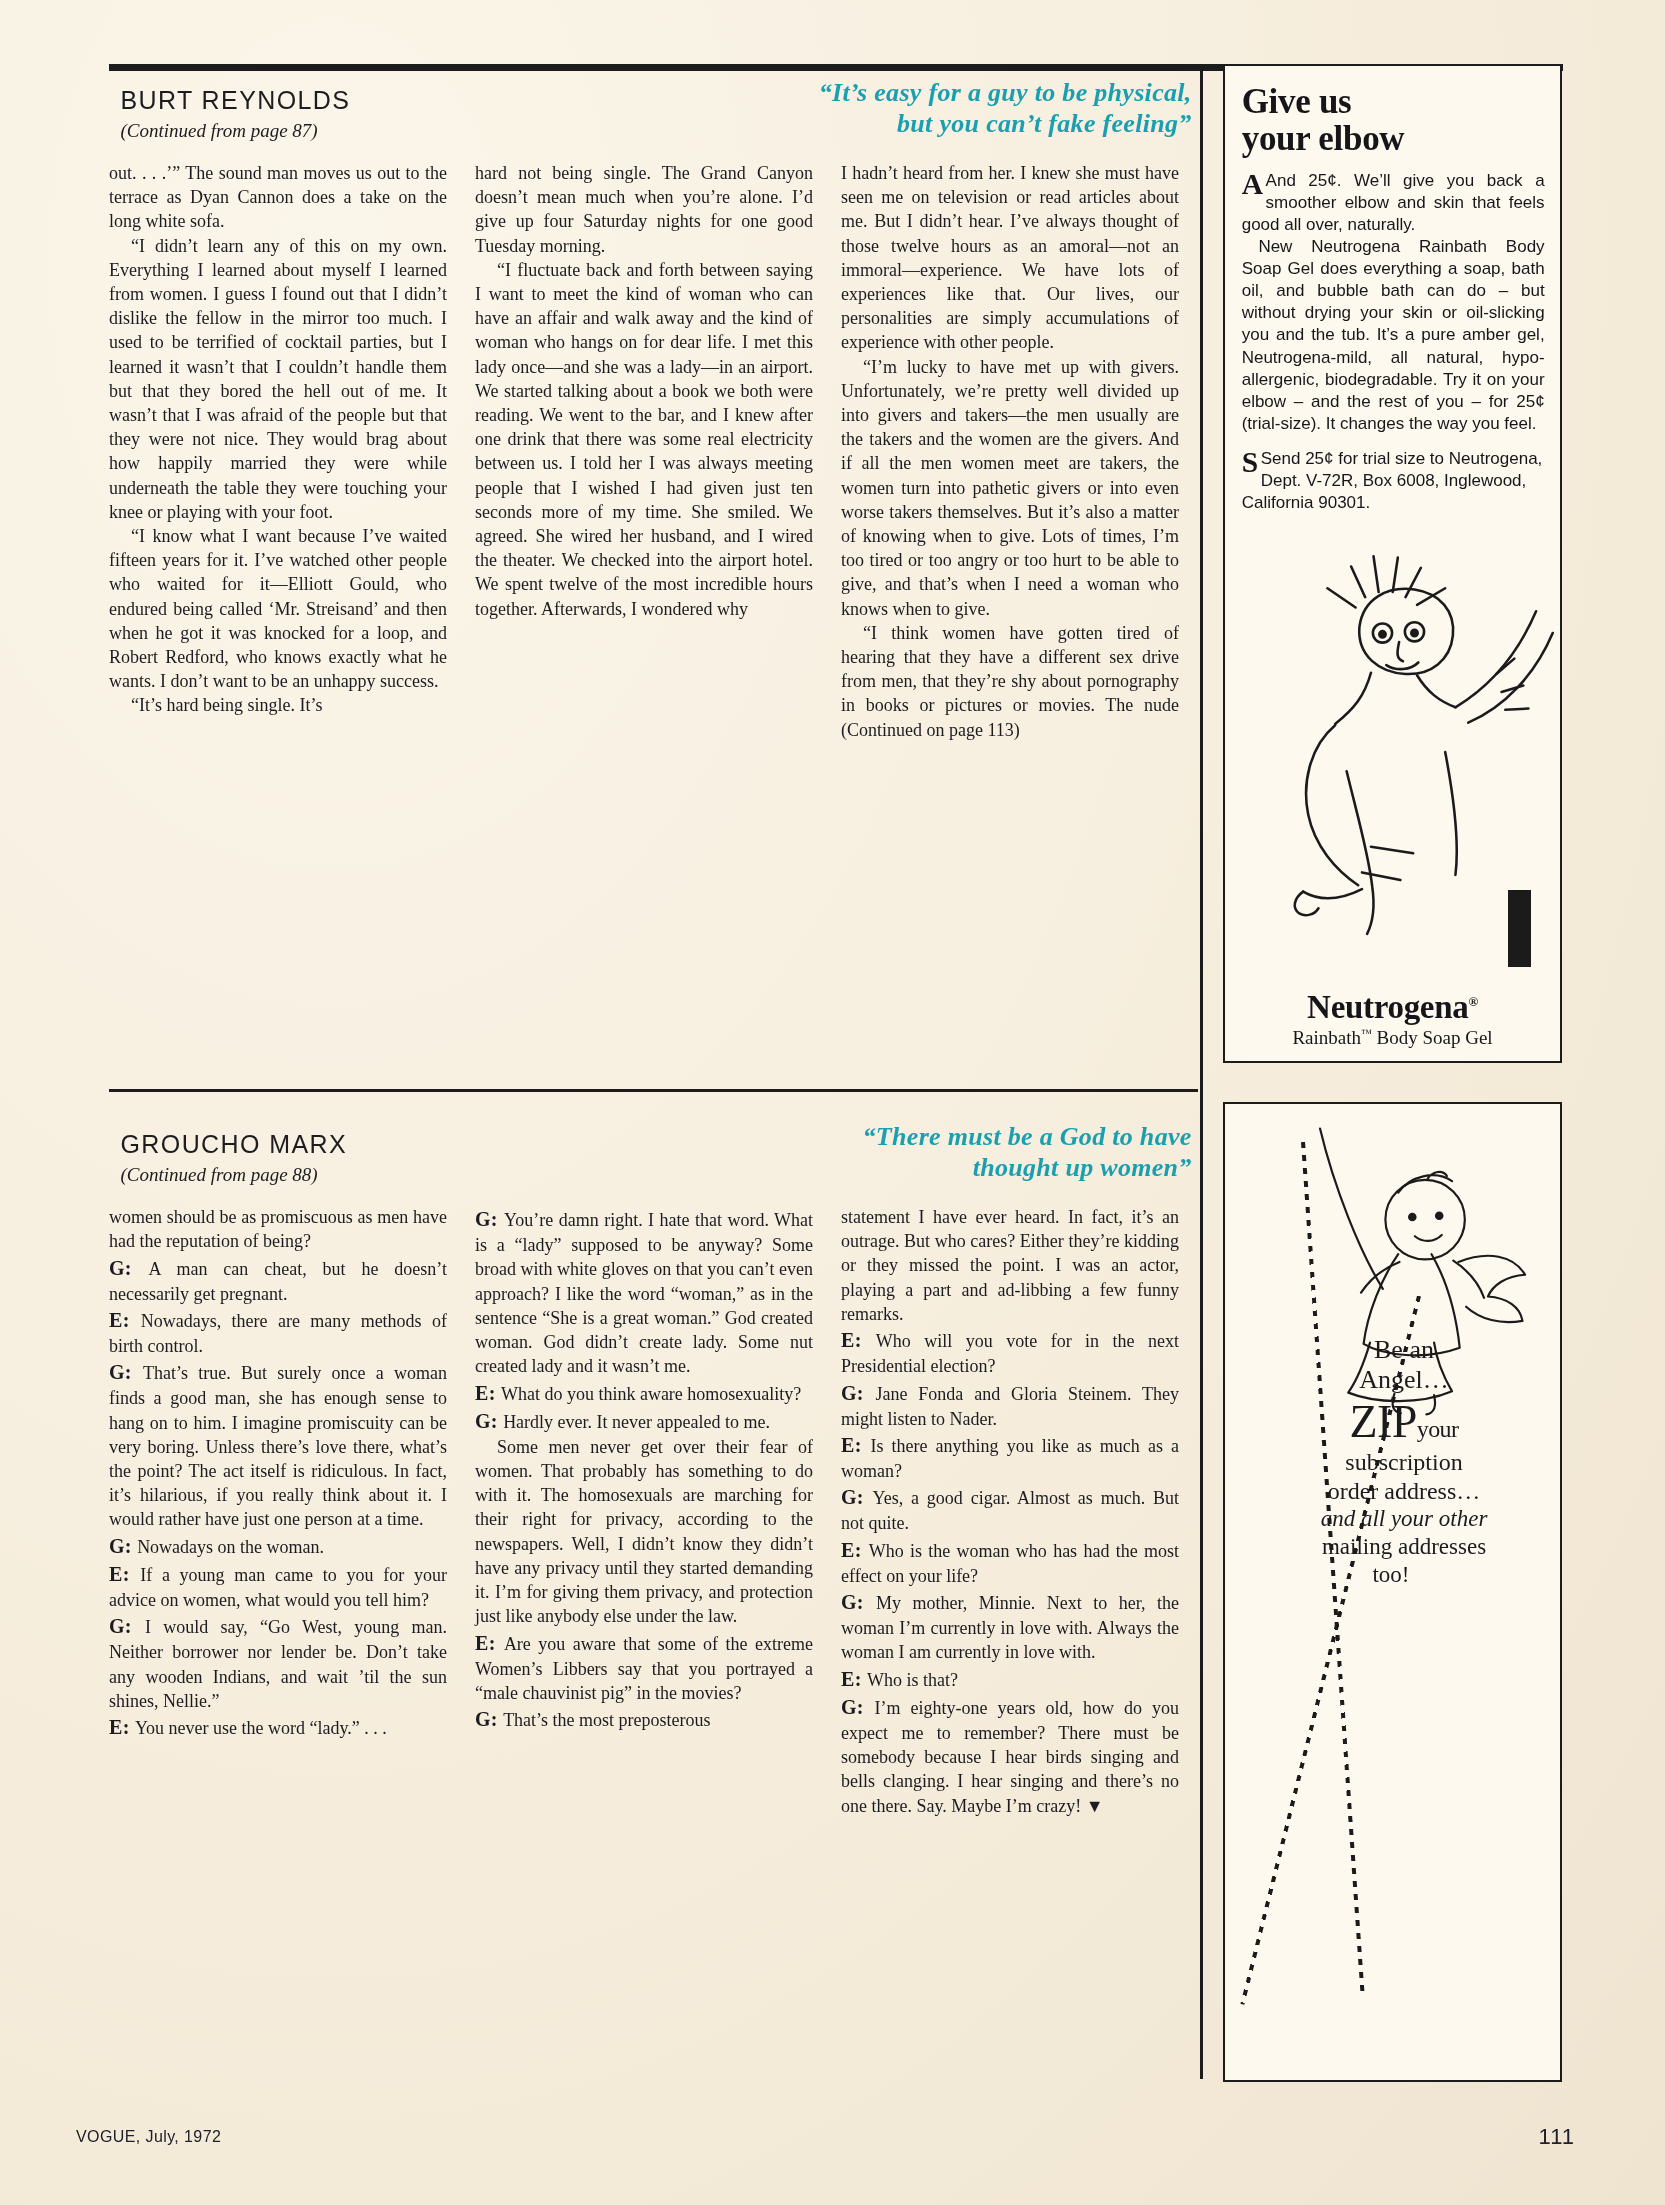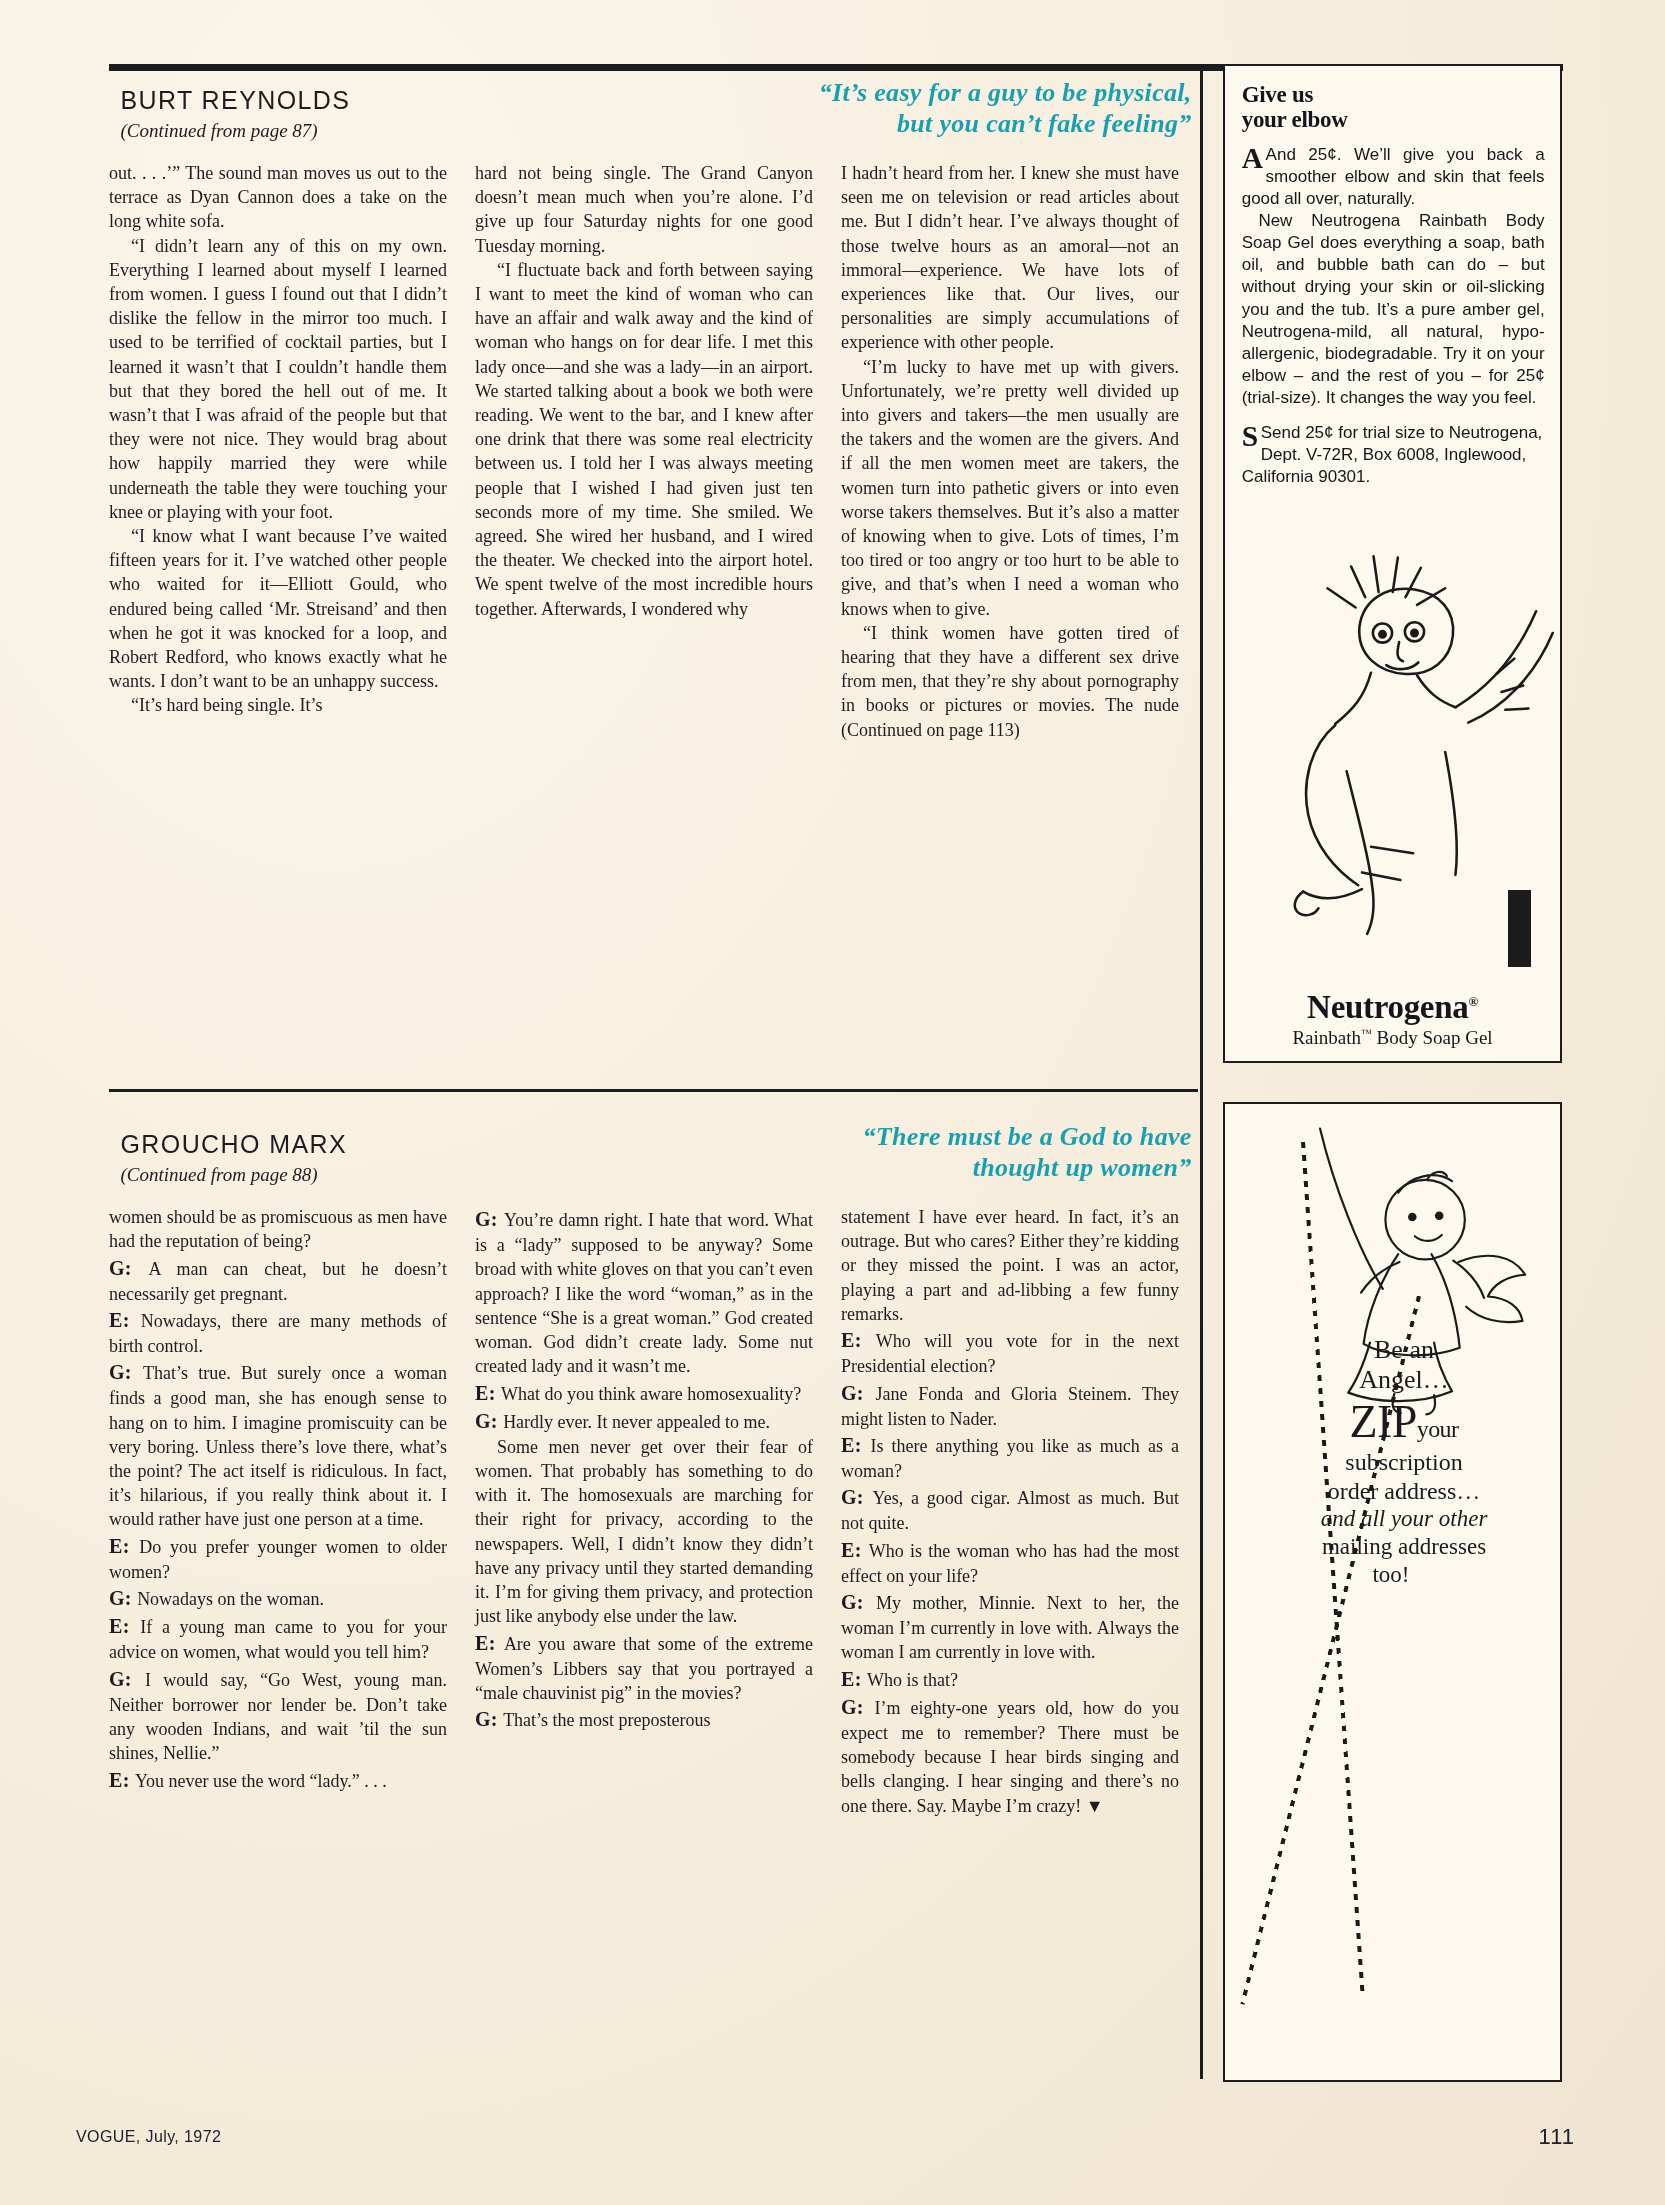--- a/index.html
+++ b/index.html
@@ -164,21 +164,21 @@
   .ad-box {
     border: 2.6px solid #1c1c1c;
     background: #fdf9ef;
     box-sizing: border-box;
     position: relative;
     overflow: hidden;
   }
   .neutro-head {
     font-family: "Liberation Serif", serif;
     font-weight: bold;
-    font-size: 23px;
+    font-size: 35px;
     line-height: 1.08;
     margin: 16.7px 0 11.5px 16.7px;
     letter-spacing: -0.3px;
   }
   .neutro-body {
     font-family: "Liberation Sans", sans-serif;
     font-size: 17px;
     line-height: 1.3;
     margin: 0 15.4px 0 16.7px;
     text-align: justify;
@@ -312,21 +312,20 @@
           <span>thought up women”</span>
         </div>
       </div>
 
       <div class="cols" style="top:1141px;">
         <div class="col" id="g-col-0">
             <p class="noindent"><span>women should be as promiscuous as men have had the reputation of being?</span></p>
             <p class="qa"><span class="spk">G: </span><span>A man can cheat, but he doesn’t necessarily get pregnant.</span></p>
             <p class="qa"><span class="spk">E: </span><span>Nowadays, there are many methods of birth control.</span></p>
             <p class="qa"><span class="spk">G: </span><span>That’s true. But surely once a woman finds a good man, she has enough sense to hang on to him. I imagine promiscuity can be very boring. Unless there’s love there, what’s the point? The act itself is ridiculous. In fact, it’s hilarious, if you really think about it. I would rather have just one person at a time.</span></p>
-            <p class="qa"><span class="spk">E: </span><span>Do you prefer younger women to older women?</span></p>
             <p class="qa"><span class="spk">G: </span><span>Nowadays on the woman.</span></p>
             <p class="qa"><span class="spk">E: </span><span>If a young man came to you for your advice on women, what would you tell him?</span></p>
             <p class="qa"><span class="spk">G: </span><span>I would say, “Go West, young man. Neither borrower nor lender be. Don’t take any wooden Indians, and wait ’til the sun shines, Nellie.”</span></p>
             <p class="qa"><span class="spk">E: </span><span>You never use the word “lady.” . . .</span></p>
           </div>
         <div class="col" id="g-col-1">
             <p class="qa"><span class="spk">G: </span><span>You’re damn right. I hate that word. What is a “lady” supposed to be anyway? Some broad with white gloves on that you can’t even approach? I like the word “woman,” as in the sentence “She is a great woman.” God created woman. God didn’t create lady. Some nut created lady and it wasn’t me.</span></p>
             <p class="qa"><span class="spk">E: </span><span>What do you think aware homosexuality?</span></p>
             <p class="qa"><span class="spk">G: </span><span>Hardly ever. It never appealed to me.</span></p>
             <p class=""><span>Some men never get over their fear of women. That probably has something to do with it. The homosexuals are marching for their right for privacy, according to the newspapers. Well, I didn’t know they didn’t have any privacy until they started demanding it. I’m for giving them privacy, and protection just like anybody else under the law.</span></p>

